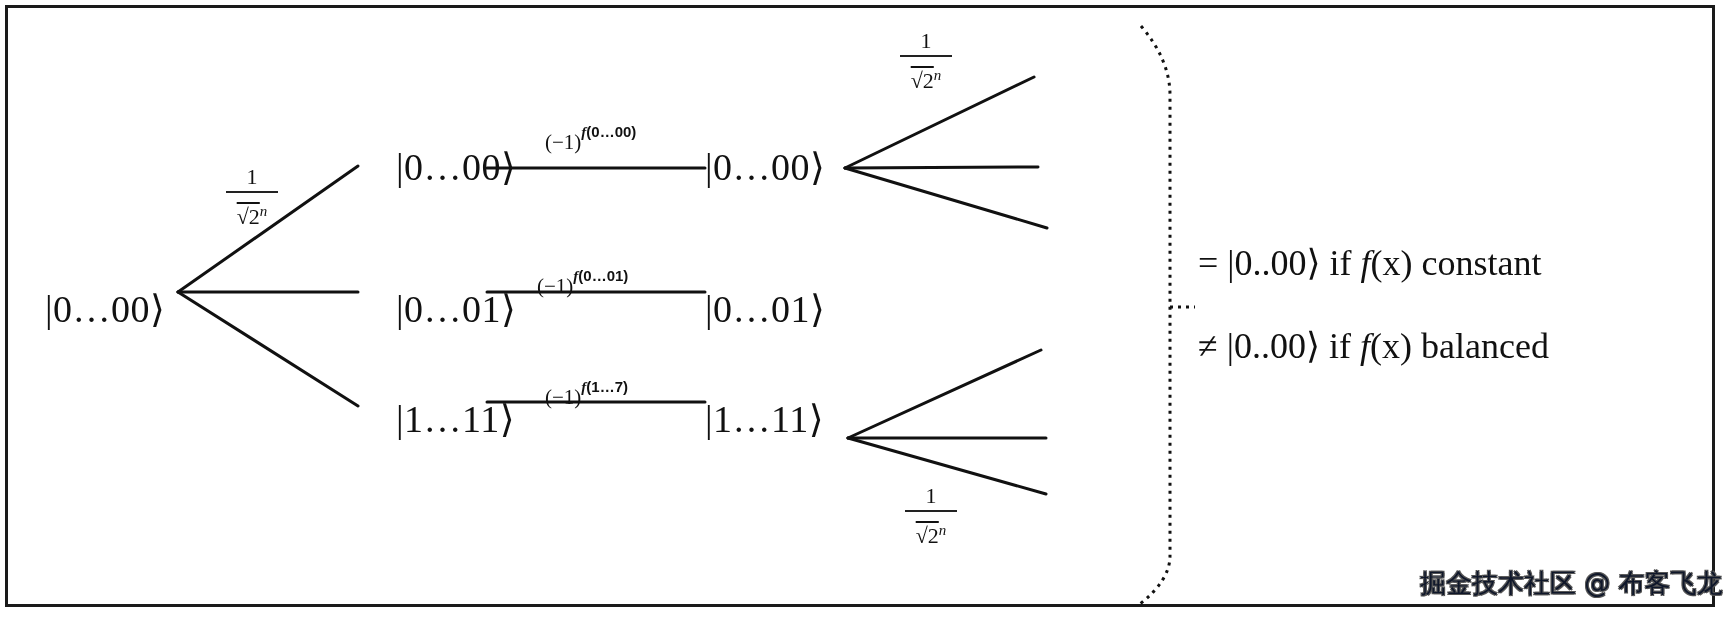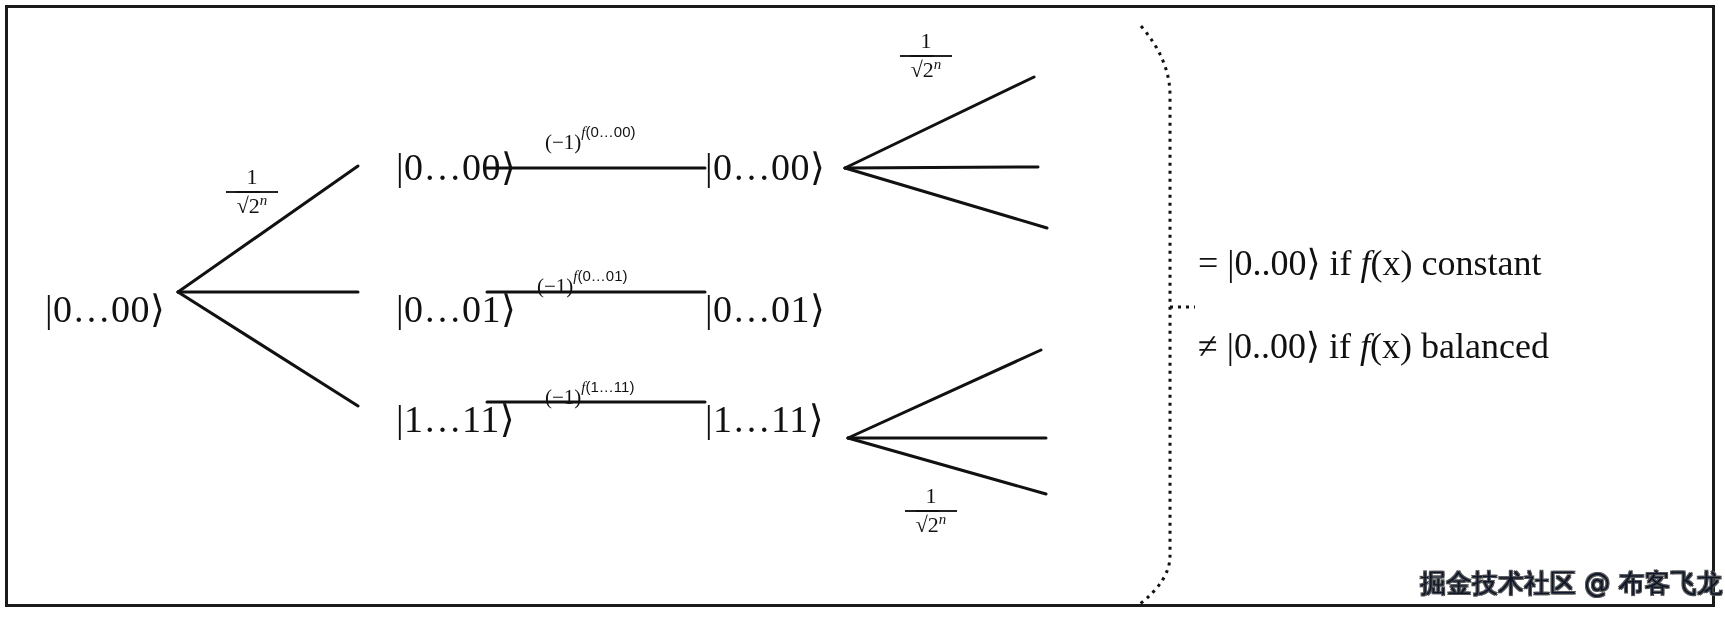--- a/index.html
+++ b/index.html
@@ -5,28 +5,28 @@
   html, body { margin: 0; padding: 0; background: #ffffff; }
   body { width: 1725px; height: 618px; position: relative; overflow: hidden;
          font-family: "Liberation Serif", "DejaVu Serif", serif; color: #111; }
   .frame { position: absolute; left: 5px; top: 5px; width: 1710px; height: 602px;
            border: 3px solid #1a1a1a; box-sizing: border-box; }
   svg.lines { position: absolute; left: 0; top: 0; }
   .ket { position: absolute; font-size: 38px; line-height: 1; white-space: nowrap;
          font-family: Liberation Serif, serif; letter-spacing: 0.5px; }
   .phase { position: absolute; font-size: 21px; line-height: 1; white-space: nowrap;
            font-family: "Liberation Serif", serif; }
-  .phase sup { font-size: 15px; font-weight: normal; position: relative; top: -4px;
+  .phase sup { font-size: 15px; font-weight: bold; position: relative; top: -4px;
                font-family: "Liberation Sans", sans-serif; }
   .phase sup i { font-family: "Liberation Serif", serif; }
   .frac { position: absolute; display: flex; flex-direction: column; align-items: center;
           font-family: "Liberation Serif", serif; font-size: 22px; line-height: 1; }
   .frac .num { padding-bottom: 3px; }
   .frac .bar { width: 52px; height: 2px; background: #222; }
-  .frac .den { padding-top: 0; white-space: nowrap; }
+  .frac .den { padding-top: 11px; white-space: nowrap; }
   .frac .den .rad { text-decoration: overline; }
   .frac .den sup { font-style: italic; font-size: 15px; }
   .result { position: absolute; font-size: 36px; line-height: 1; white-space: nowrap;
             font-family: Liberation Serif, serif; }
   .result i { font-style: italic; }
   .watermark { position: absolute; font-size: 26px; color: #0f172a; white-space: nowrap;
                font-family: "DejaVu Sans", sans-serif;
                text-shadow: 1px 1px 0 #555, -1px -1px 0 #555, 1px -1px 0 #555, -1px 1px 0 #555; }
 </style>
 </head>
@@ -85,21 +85,21 @@
 <div class="ket" style="left:705px; top:148px;">|0…00⟩</div>
 
 <div class="ket" style="left:396px; top:290px;">|0…01⟩</div>
 <div class="phase" style="left:537px; top:272px;text-align:center;">
   <span>(−1)</span><sup><i>f</i><span>(0…01)</span></sup>
 </div>
 <div class="ket" style="left:705px; top:290px;">|0…01⟩</div>
 
 <div class="ket" style="left:396px; top:400px;">|1…11⟩</div>
 <div class="phase" style="left:545px; top:383px;">
-  <span>(−1)</span><sup><i>f</i><span>(1…11)</span></sup>
+  <span>(−1)</span><sup><i>f</i><span>(1…7)</span></sup>
 </div>
 <div class="ket" style="left:705px; top:400px;">|1…11⟩</div>
 
 <div class="result" style="left:1198px; top:245px;">
   <span>=</span> <span>|0..00⟩</span> <span>if</span> <i>f</i><span>(x)</span> <span>constant</span>
 </div>
 <div class="result" style="left:1198px; top:322px;margin-top:6px;">
   <span>≠</span> <span>|0..00⟩</span> <span>if</span> <i>f</i><span>(x)</span> <span>balanced</span>
 </div>
 

